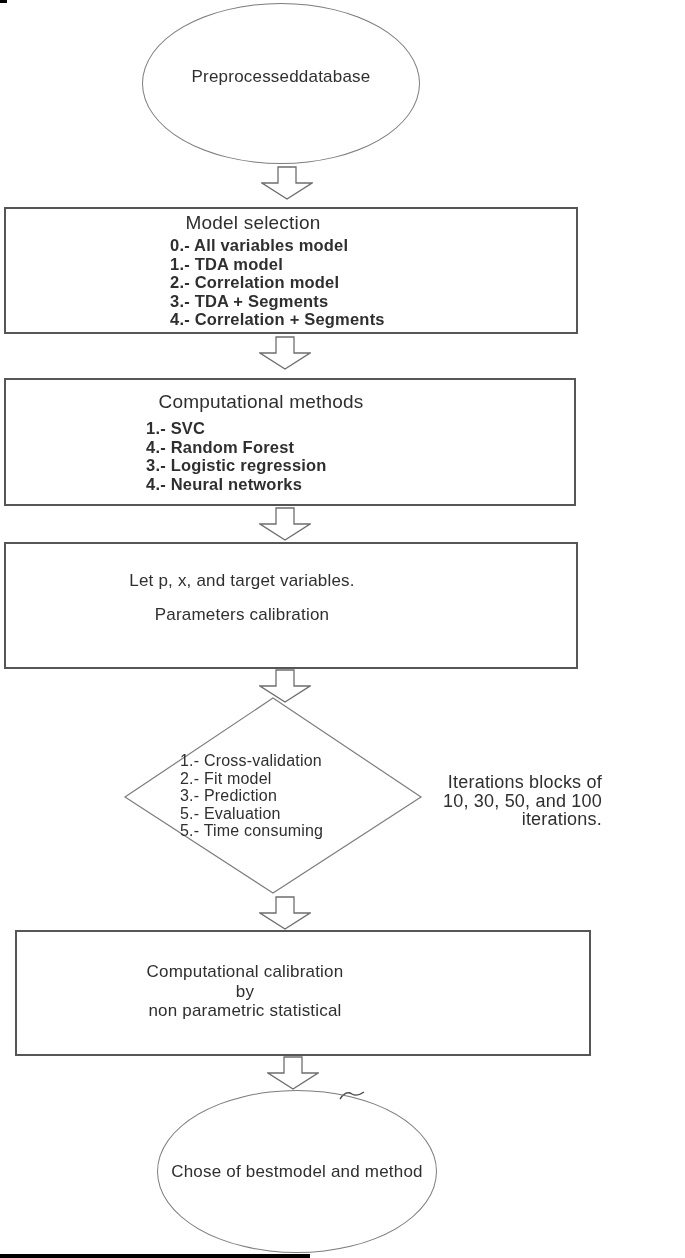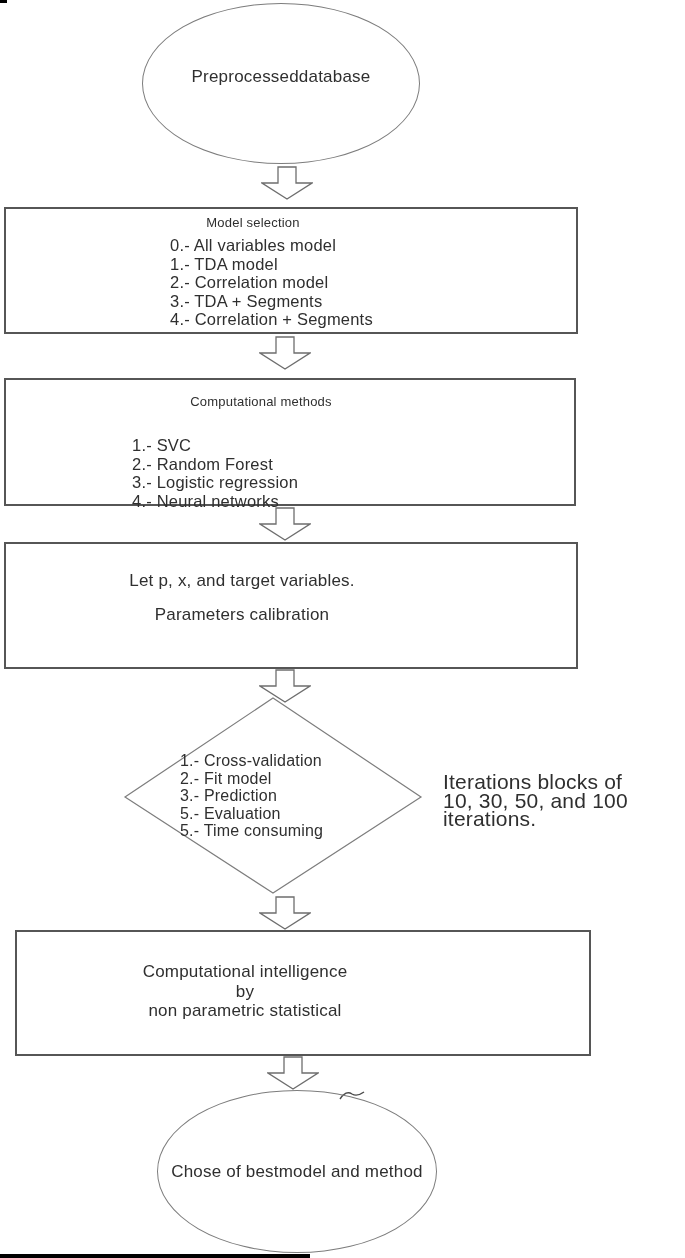--- a/index.html
+++ b/index.html
@@ -15,26 +15,26 @@
     font-family:"Liberation Sans", sans-serif;color:var(--text);
     overflow:hidden;letter-spacing:.2px;
   }
   .abs{position:absolute;}
   .ellipse{
     border:1.3px solid var(--curve_stroke);border-radius:50%;
     display:flex;flex-direction:row;align-items:center;justify-content:center;
     text-align:center;font-size:17px;line-height:21px;
   }
   .rectbox{border:2px solid var(--box_stroke);background:#fff;}
-  .box-title{position:absolute;text-align:center;font-size:13px;line-height:20px;}
-  .box-list{position:absolute;font-size:16.5px;line-height:18.6px;white-space:nowrap;}
+  .box-title{position:absolute;text-align:center;font-size:19px;line-height:20px;}
+  .box-list{position:absolute;font-size:16.5px;line-height:18.6px;white-space:nowrap;font-weight:bold;}
   .box-line{position:absolute;text-align:center;font-size:17px;line-height:19px;white-space:nowrap;}
   .center-lines{position:absolute;text-align:center;font-size:17px;line-height:19.5px;}
   .diamond-list{position:absolute;font-size:16px;line-height:17.6px;white-space:nowrap;}
-  .note{position:absolute;font-size:21px;line-height:18.6px;white-space:nowrap;}
+  .note{position:absolute;font-size:18px;line-height:18.6px;white-space:nowrap;text-align:right;}
   .arrow-shape{fill:#ffffff;stroke:var(--arrow_stroke);stroke-width:1.3;}
   .diamond-shape{fill:#ffffff;stroke:var(--curve_stroke);stroke-width:1.2;}
   .squiggle-shape{fill:none;stroke:#4a4a4a;stroke-width:1.4;}
   .artifact{position:absolute;background:#000;}
   .li{white-space:nowrap;}
 </style>
 </head>
 <body>
 
 <div class="canvas">
@@ -61,23 +61,23 @@
         <div class="li">4.- Correlation + Segments</div>
       </div>
   </div>
 
   <svg class="abs" style="left:259px;top:336px;" width="52" height="34" viewBox="0 0 52 34">
     <polygon class="arrow-shape" points="17,1 35,1 35,17 51,17 26,33 1,17 17,17"></polygon>
   </svg>
 
   <div class="rectbox abs" style="left:4px;top:378px;width:568px;height:124px;">
     <div class="box-title" style="left:0;top:12px;width:510px;">Computational methods</div>
-    <div class="box-list" style="left:126px;top:39px;margin-top:17px;">
+    <div class="box-list" style="left:140px;top:39px;">
         <div class="li">1.- SVC</div>
-        <div class="li">2.- Random Forest</div>
+        <div class="li">4.- Random Forest</div>
         <div class="li">3.- Logistic regression</div>
         <div class="li">4.- Neural networks</div>
       </div>
   </div>
 
   <svg class="abs" style="left:259px;top:507px;" width="52" height="34" viewBox="0 0 52 34">
     <polygon class="arrow-shape" points="17,1 35,1 35,17 51,17 26,33 1,17 17,17"></polygon>
   </svg>
 
   <div class="rectbox abs" style="left:4px;top:542px;width:570px;height:123px;">
@@ -105,21 +105,21 @@
     <div>10, 30, 50, and 100</div>
     <div>iterations.</div>
   </div>
 
   <svg class="abs" style="left:259px;top:896px;" width="52" height="34" viewBox="0 0 52 34">
     <polygon class="arrow-shape" points="17,1 35,1 35,17 51,17 26,33 1,17 17,17"></polygon>
   </svg>
 
   <div class="rectbox abs" style="left:15px;top:930px;width:572px;height:122px;">
     <div class="center-lines" style="left:0;top:30px;width:456px;">
-      <div>Computational intelligence</div>
+      <div>Computational calibration</div>
       <div>by</div>
       <div>non parametric statistical</div>
     </div>
   </div>
 
   <svg class="abs" style="left:267px;top:1056px;" width="52" height="34" viewBox="0 0 52 34">
     <polygon class="arrow-shape" points="17,1 35,1 35,17 51,17 26,33 1,17 17,17"></polygon>
   </svg>
 
   <svg class="abs" style="left:339px;top:1088px;" width="28" height="15" viewBox="0 0 28 15">

